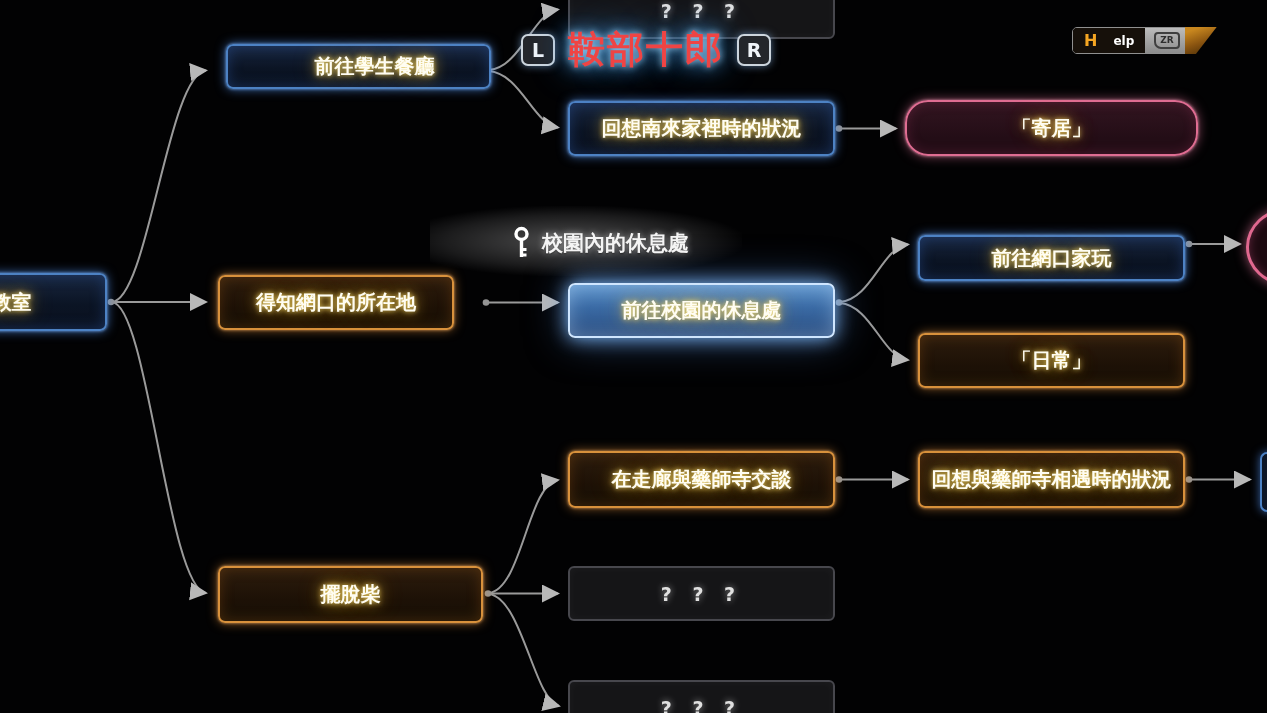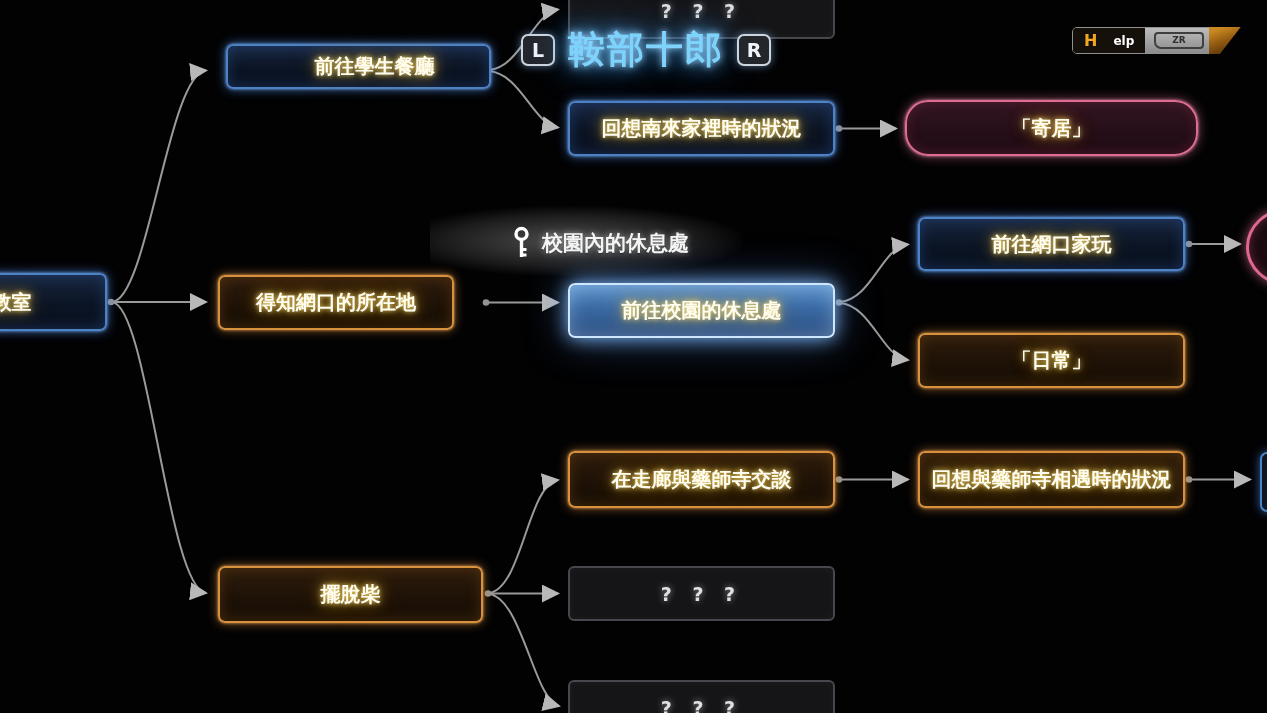--- a/index.html
+++ b/index.html
@@ -35,32 +35,32 @@
   .pink-partial{position:absolute;z-index:3;border-radius:50%;background:#1c0a10;
         border:3px solid #e0688f;box-shadow:0 0 12px rgba(250,130,170,.6),inset 0 0 10px rgba(200,80,130,.4);}
   .blue-partial{position:absolute;z-index:3;background:#0d1626;border:2px solid #4d82c4;
         border-right:none;border-radius:7px 0 0 7px;box-shadow:0 0 10px rgba(80,140,230,.7);}
 
   
   .char-tab{position:absolute;left:521px;top:25px;z-index:5;display:flex;align-items:center;gap:13px;}
   .btn-key{width:34px;height:32px;background:#23262b;border:2px solid #ccd5dd;border-radius:7px;
         color:#eef3f8;font-weight:bold;font-size:19px;display:flex;align-items:center;justify-content:center;
         box-shadow:0 0 9px rgba(150,200,255,.55);box-sizing:border-box;}
-  .char-name{font-size:37px;font-weight:bold;color:#7dd3fc;letter-spacing:2px;
+  .char-name{font-size:37px;font-weight:bold;color:#ef4444;letter-spacing:2px;
         text-shadow:0 0 7px #9fd8ff,0 0 18px #55aef0,0 0 36px #2d7fd0;}
 
   
   .help-wrap{position:absolute;left:1072px;top:27px;height:27px;z-index:5;display:flex;align-items:stretch;}
   .help-pill{display:flex;border:1px solid #909090;border-radius:5px;overflow:hidden;}
   .help-left{background:#16100a;display:flex;align-items:center;padding:0 11px;}
   .help-left .h-accent{color:#f5a623;font-weight:bold;font-size:16px;}
   .help-left .h-rest{color:#ffffff;font-weight:bold;font-size:12px;margin-left:16px;}
   .help-right{background:linear-gradient(180deg,#bcbcbc,#8c8c8c);display:flex;align-items:center;padding:0 9px;}
   .zr-key{border:2px solid #3f3f3f;border-radius:4px 4px 4px 7px;font-size:9px;font-weight:bold;
-        color:#2e2e2e;padding:1px 16px;line-height:11px;}
+        color:#2e2e2e;padding:1px 4px;line-height:11px;}
   .help-wedge{width:32px;height:27px;margin-left:-5px;
         background:linear-gradient(160deg,#c8871f 15%,#8a5410 55%,#3f2706 100%);
         clip-path:polygon(0 0,100% 0,35% 100%,0 100%);}
 
   
   .fog{position:absolute;left:430px;top:206px;width:312px;height:70px;z-index:2;
        background:radial-gradient(ellipse at 45% 50%,rgba(255,255,255,.30),rgba(255,255,255,.10) 52%,transparent 73%);}
   .key-callout{position:absolute;left:512px;top:226px;z-index:4;display:flex;align-items:center;gap:11px;}
   .key-callout .ktext{font-size:21px;font-weight:bold;color:#f4f4f4;
        text-shadow:0 0 6px rgba(255,255,255,.55),0 1px 2px rgba(0,0,0,.8);}
@@ -129,21 +129,21 @@
   </div>
 
   <div class="node orange" style="left:218px;top:275px;width:236px;height:55px;">
     <span class="nlabel">得知網口的所在地</span>
   </div>
 
   <div class="node blue-selected" style="left:568px;top:275px;width:267px;height:55px;">
     <span class="nlabel">前往校園的休息處</span>
   </div>
 
-  <div class="node blue" style="left:918px;top:217px;width:267px;height:54px;">
+  <div class="node blue" style="left:918px;top:235px;width:267px;height:46px;">
     <span class="nlabel">前往網口家玩</span>
   </div>
 
   <div class="node orange" style="left:918px;top:333px;width:267px;height:55px;">
     <span class="nlabel">「日常」</span>
   </div>
 
   <div class="node orange" style="left:568px;top:451px;width:267px;height:57px;">
     <span class="nlabel">在走廊與藥師寺交談</span>
   </div>

